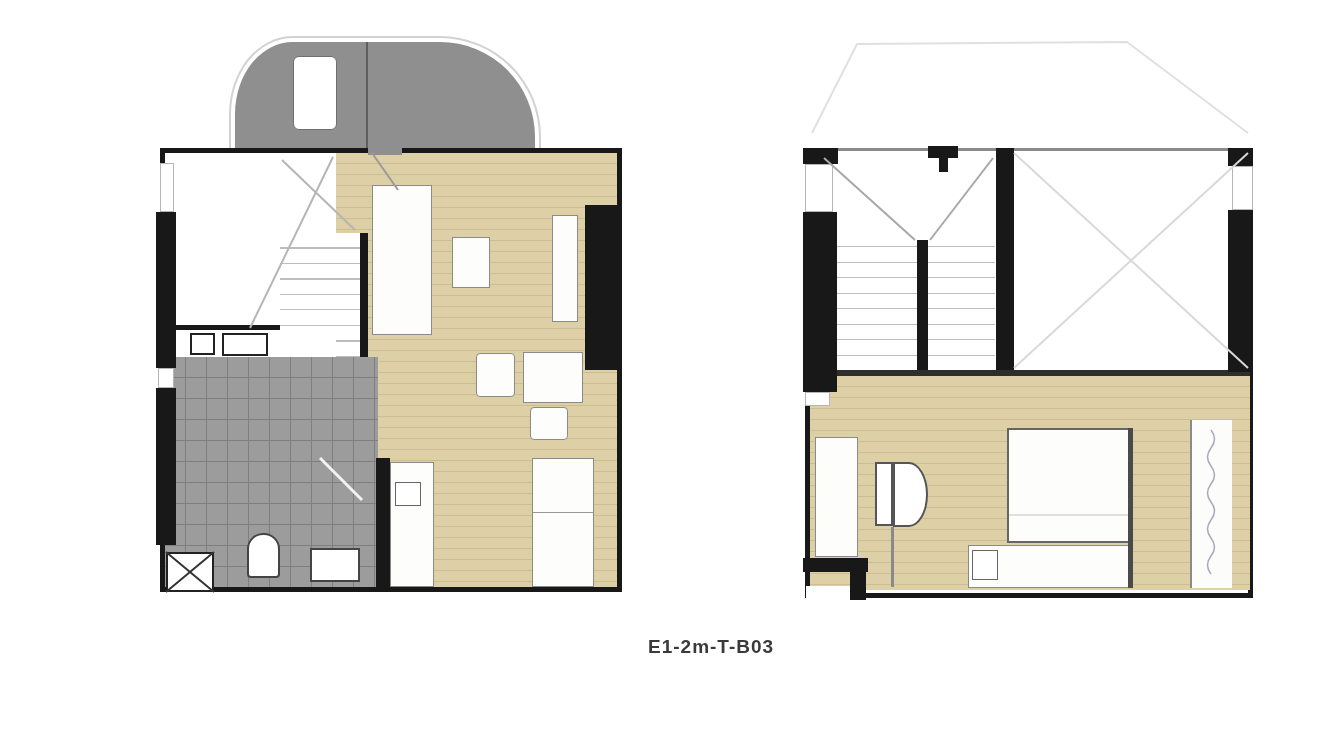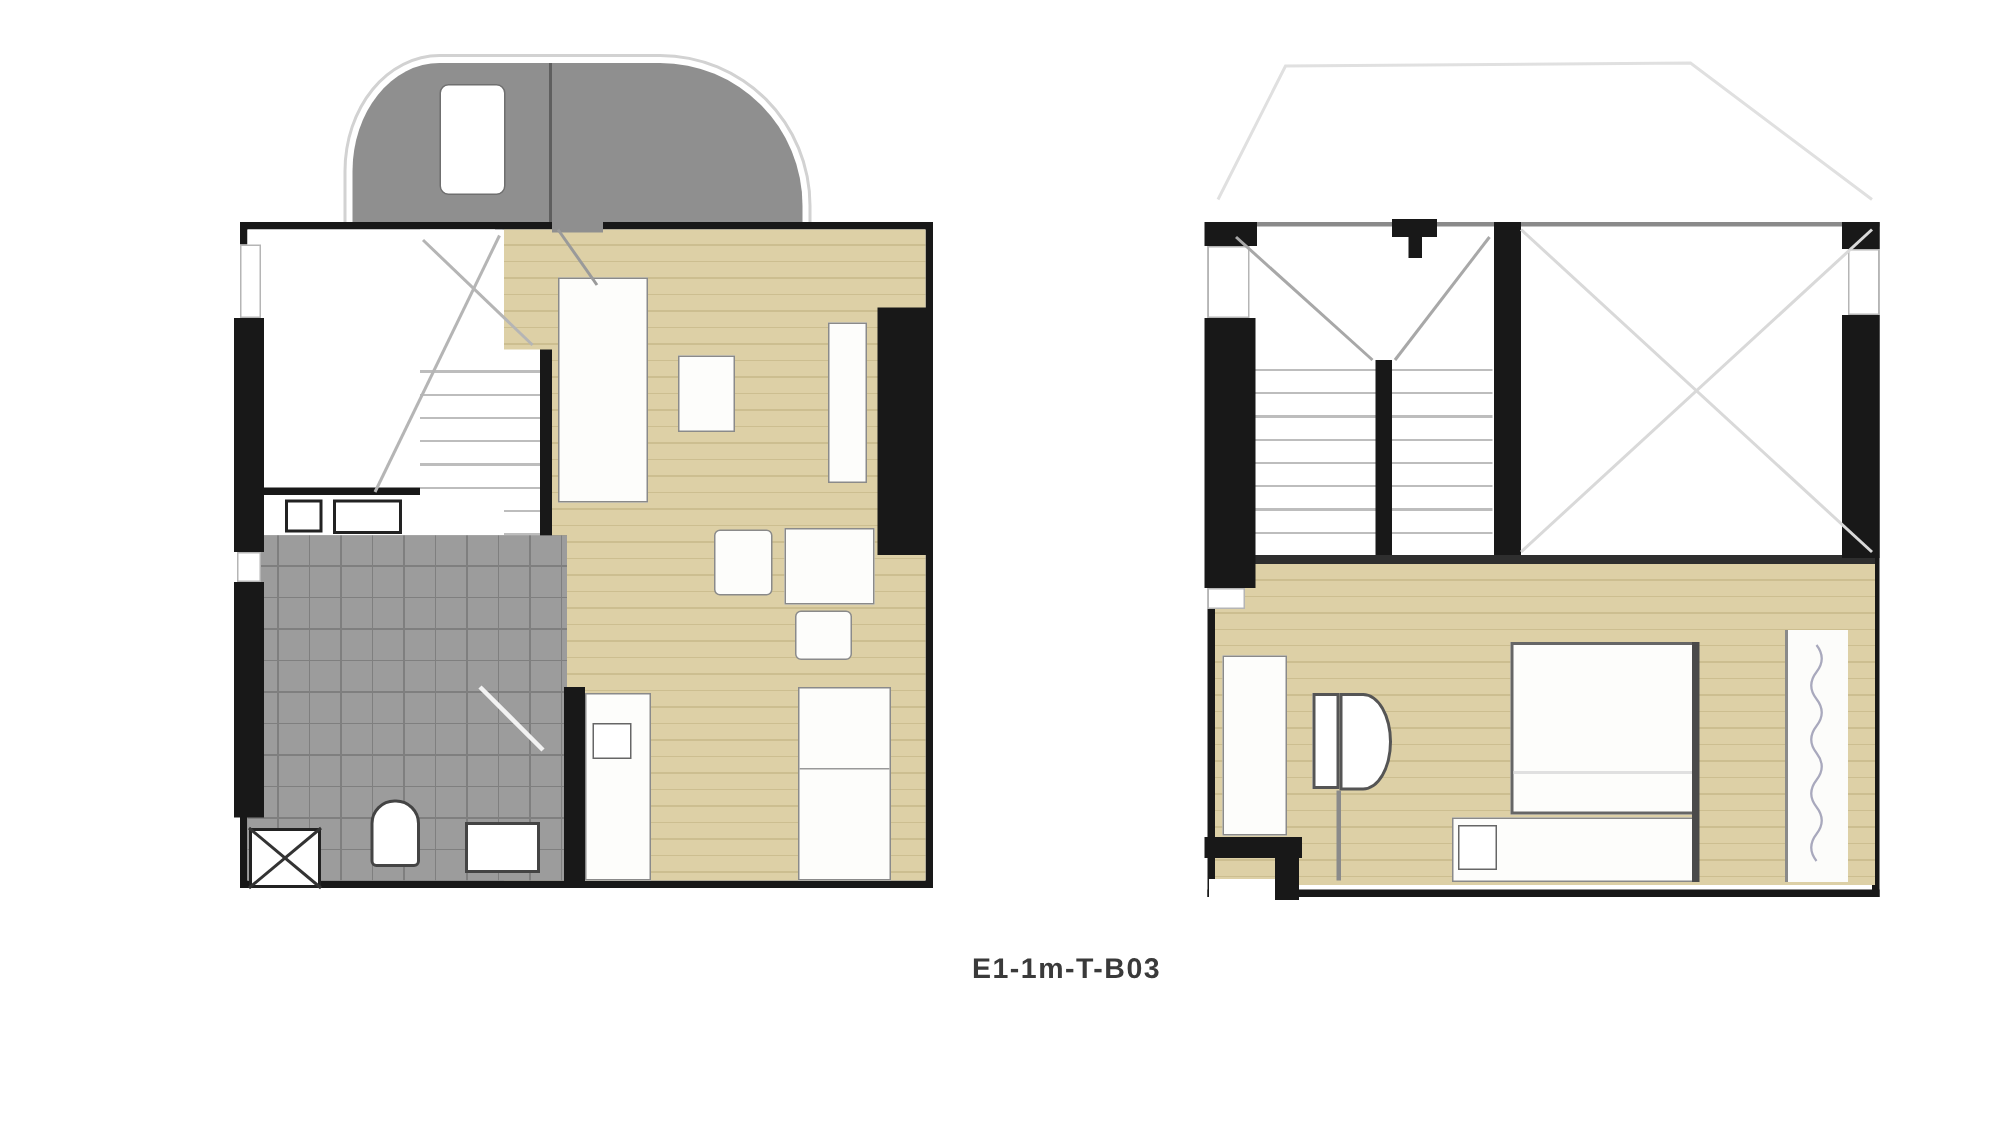--- a/index.html
+++ b/index.html
@@ -149,13 +149,13 @@
     <polyline points="12,95 57,6 327,4 448,95" fill="none" stroke="#e0e0e0" stroke-width="2"></polyline>
     <line x1="24" y1="120" x2="115" y2="202" stroke="#a8a8a8" stroke-width="2"></line>
     <line x1="193" y1="120" x2="130" y2="202" stroke="#a8a8a8" stroke-width="2"></line>
     <line x1="214" y1="115" x2="448" y2="330" stroke="#d9d9d9" stroke-width="2"></line>
     <line x1="448" y1="115" x2="214" y2="330" stroke="#d9d9d9" stroke-width="2"></line>
     <line x1="209" y1="477" x2="328" y2="477" stroke="#e0e0e0" stroke-width="2"></line>
     <path d="M411,392 q7,9 0,18 q-7,9 0,18 q7,9 0,18 q-7,9 0,18 q7,9 0,18 q-7,9 0,18 q7,9 0,18 q-7,9 0,18" fill="none" stroke="#a9a9bd" stroke-width="1.5"></path>
   </svg>
 </div>
 
-<div class="abs caption" style="left:648px;top:636px;">E1-1m-T-B03</div>
+<div class="abs caption" style="left:648px;top:636px;">E1-2m-T-B03</div>
 
 </body></html>

